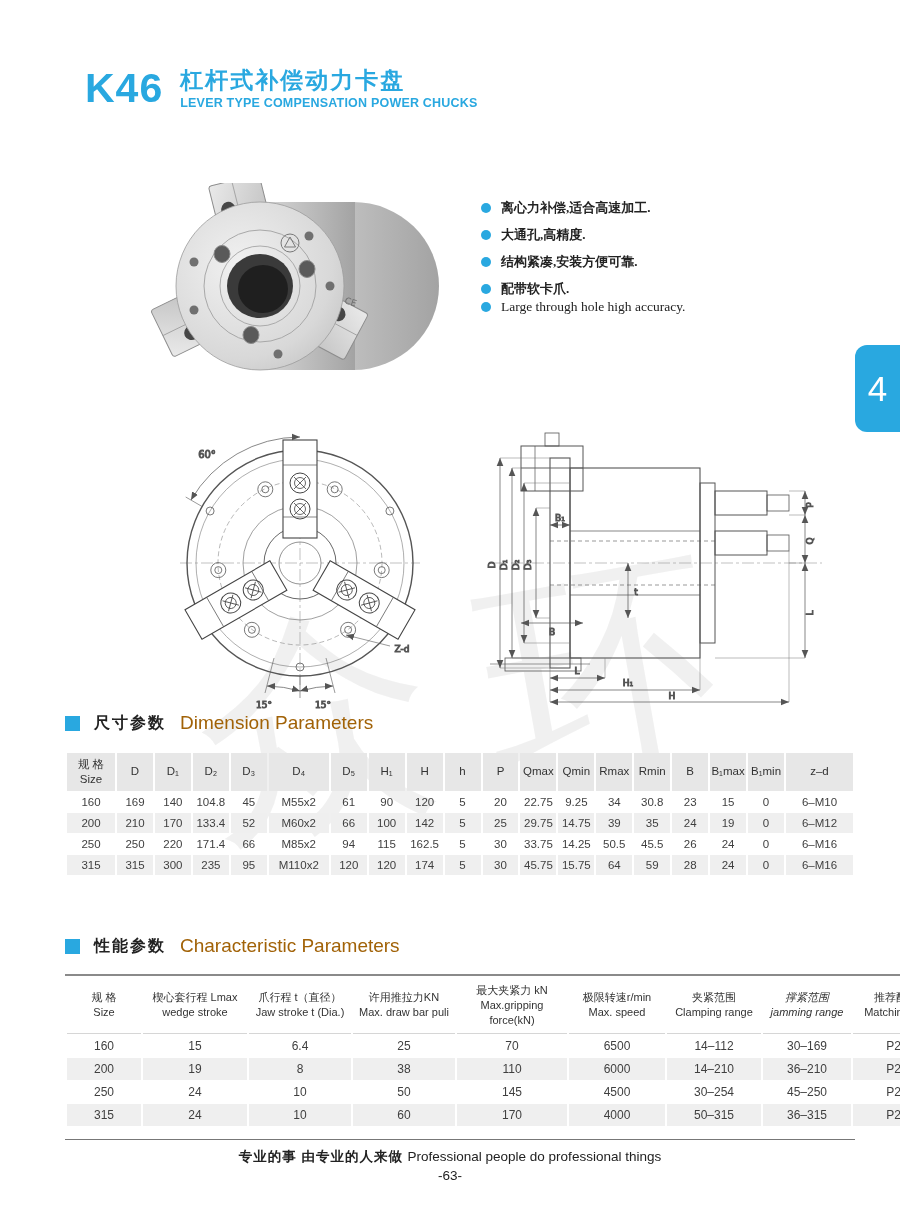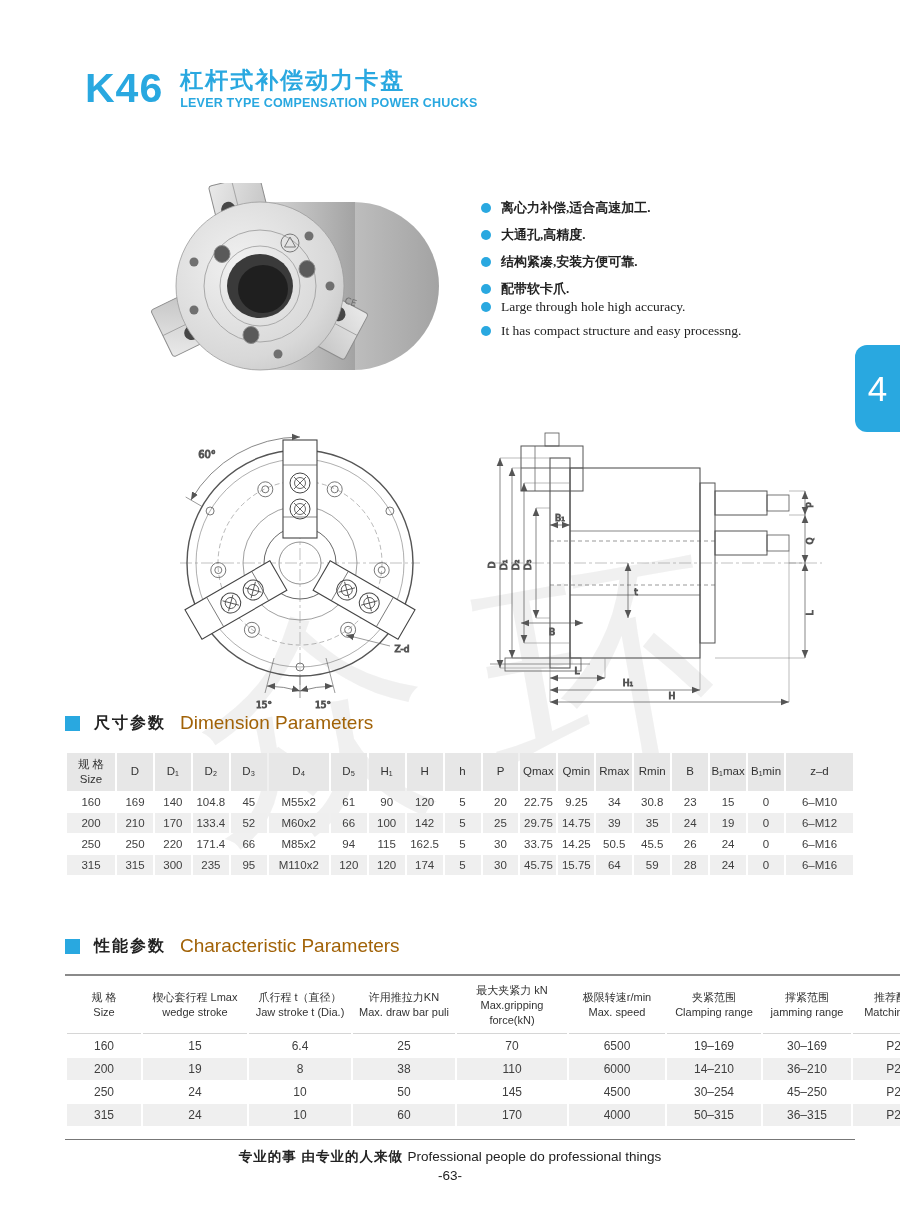--- a/index.html
+++ b/index.html
@@ -60,21 +60,21 @@
   .char-table th{font-size:11px;color:#333;padding:5px 1px;line-height:1.35;height:34px;border-bottom:1px solid #d6d6d6;}
   .char-table td{font-size:12px;color:#3f3f3f;padding:4px 1px;}
   .char-table tbody tr:nth-child(even) td{background:#efefef;}
   .char-table th:nth-child(1){width:72px;}
   .char-table th:nth-child(2){width:102px;}
   .char-table th:nth-child(3){width:100px;}
   .char-table th:nth-child(4){width:100px;}
   .char-table th:nth-child(5){width:108px;}
   .char-table th:nth-child(6){width:94px;}
   .char-table th:nth-child(7){width:92px;}
-  .char-table th:nth-child(8){width:86px;}
+  .char-table th:nth-child(8){width:86px;font-style:italic;}
   .char-table th:nth-child(9){width:106px;}
   
   .footer-rule{position:absolute;left:65px;top:1139px;width:790px;height:1px;background:#777;z-index:2;}
   .footer{position:absolute;left:0;top:1147px;width:900px;text-align:center;z-index:2;}
   .footer .f-cn{font-size:13.5px;font-weight:bold;color:#222;letter-spacing:1px;}
   .footer .f-en{font-size:13.5px;color:#222;}
   .page-num{position:absolute;left:0;top:1168px;width:900px;text-align:center;font-size:13.5px;color:#222;z-index:2;}
   svg text{font-family:"DejaVu Sans",sans-serif;}
 </style>
 </head>
@@ -155,24 +155,20 @@
     <div class="feature-item">
       <span class="dot"></span>
       <span>配带软卡爪.</span>
     </div>
   </div>
 <div class="features features-en">
     <div class="feature-item">
       <span class="dot"></span>
       <span>Large through hole high accuracy.</span>
     </div>
-    <div class="feature-item">
-      <span class="dot"></span>
-      <span>It has compact structure and easy processng.</span>
-    </div>
   </div>
 
 <div class="side-tab">4</div>
 
 <div class="drawings">
   <svg viewBox="0 0 700 300" width="700" height="300">
     <defs>
       <marker id="arr" markerWidth="9" markerHeight="9" refX="8" refY="4.5" orient="auto-start-reverse" markerUnits="userSpaceOnUse">
         <path d="M0,1.2 L8,4.5 L0,7.8 Z" fill="#555"></path>
       </marker>
@@ -435,21 +431,21 @@
         </tr>
       </thead>
     <tbody>
         <tr>
           <td>160</td>
           <td>15</td>
           <td>6.4</td>
           <td>25</td>
           <td>70</td>
           <td>6500</td>
-          <td>19–169</td>
+          <td>14–112</td>
           <td>30–169</td>
           <td>P25125</td>
         </tr>
         <tr>
           <td>200</td>
           <td>19</td>
           <td>8</td>
           <td>38</td>
           <td>110</td>
           <td>6000</td>

